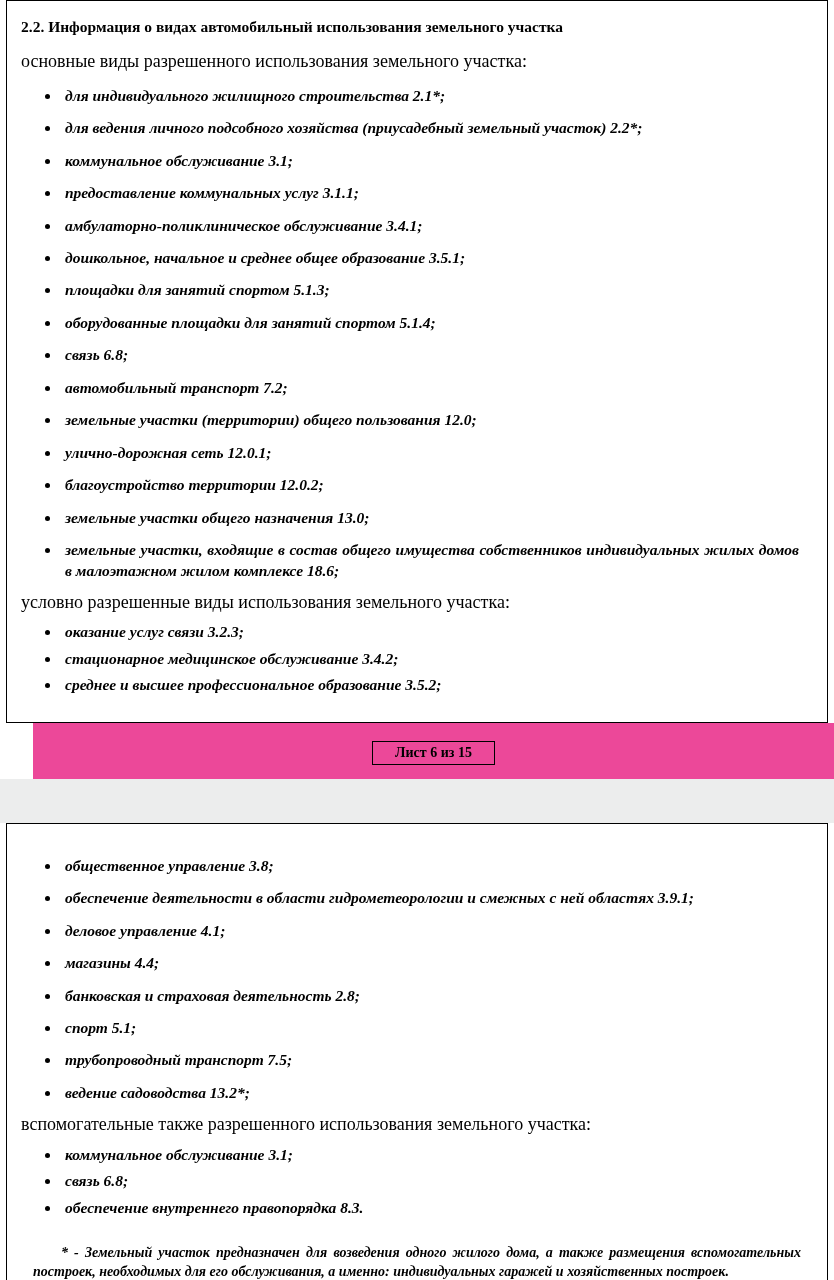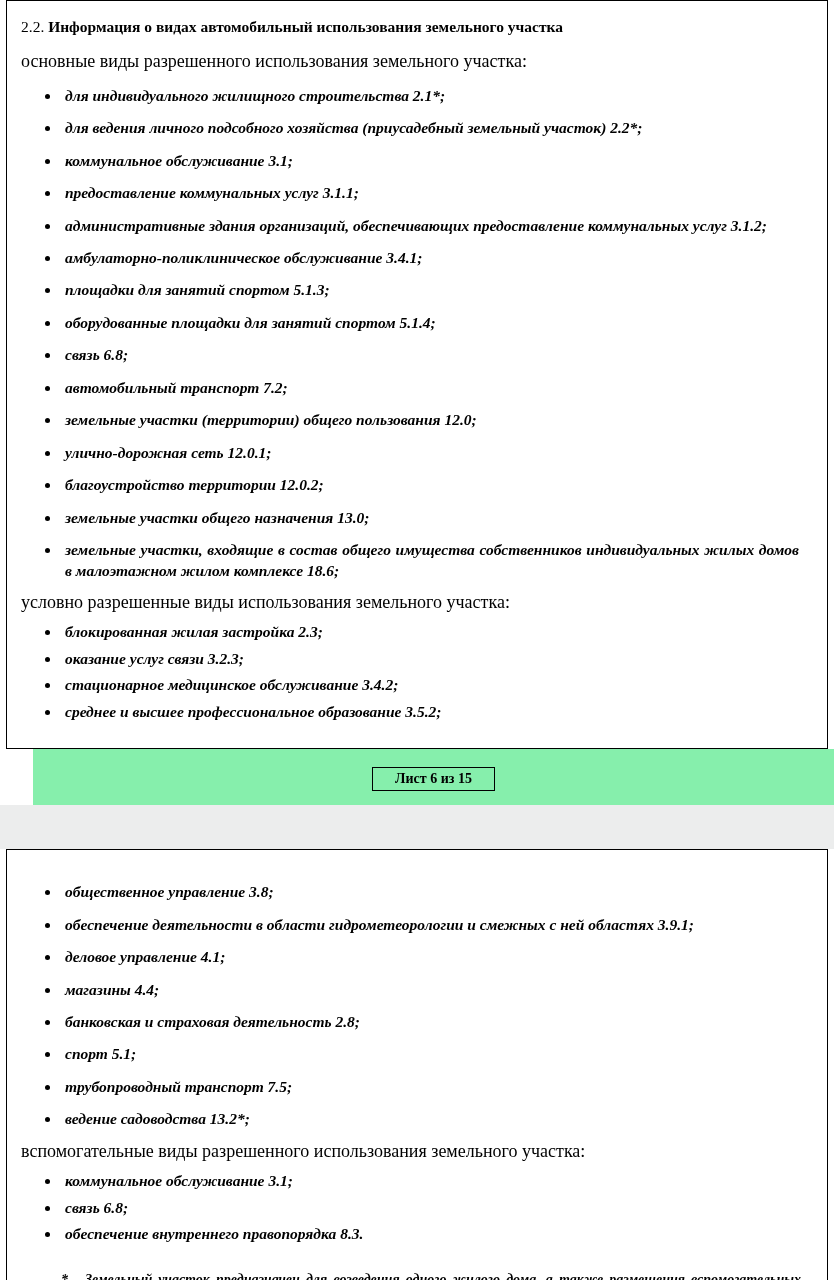--- a/index.html
+++ b/index.html
@@ -32,21 +32,21 @@
     height: 44px;
     background: #eceded;
   }
   .section-title {
     font-size: 15.5px;
     font-weight: bold;
     margin: 2px 0 14px 2px;
     line-height: 1.25;
   }
   .section-title .num {
-    font-weight: normal;
+    font-weight: bold;
   }
   .lead {
     font-size: 18px;
     margin: 0 0 8px 2px;
     line-height: 1.3;
   }
   ul.items {
     list-style: none;
     margin: 0 0 10px 0;
     padding: 0;
@@ -74,21 +74,21 @@
   }
   ul.items li.justify {
     text-align: justify;
     margin-top: 12px;
   }
   .page-marker-wrap {
     display: flex;
     justify-content: center;
     align-items: center;
     padding: 18px 0 14px 0;
-    background: #86efac;
+    background: #ec4899;
     margin-left: 33px;
   }
   .page-marker {
     border: 1px solid #000000;
     padding: 3px 22px;
     font-size: 14px;
     font-weight: bold;
     font-family: "Liberation Serif", serif;
   }
   .footnote {
@@ -113,37 +113,36 @@
       <span>Информация о видах автомобильный использования земельного участка</span>
     </div>
 
     <div class="lead">основные виды разрешенного использования земельного участка:</div>
 
     <ul class="items">
       <li class="justify">для индивидуального жилищного строительства 2.1*;</li>
       <li class="justify">для ведения личного подсобного хозяйства (приусадебный земельный участок) 2.2*;</li>
       <li class="justify">коммунальное обслуживание 3.1;</li>
       <li class="justify">предоставление коммунальных услуг 3.1.1;</li>
-      <li class="justify">административные здания организаций, обеспечивающих предоставление коммунальных услуг 3.1.2;</li>
       <li class="justify">амбулаторно-поликлиническое обслуживание 3.4.1;</li>
+      <li class="justify">дошкольное, начальное и среднее общее образование 3.5.1;</li>
       <li class="justify">площадки для занятий спортом 5.1.3;</li>
       <li class="justify">оборудованные площадки для занятий спортом 5.1.4;</li>
       <li class="justify">связь 6.8;</li>
       <li class="justify">автомобильный транспорт 7.2;</li>
       <li class="justify">земельные участки (территории) общего пользования 12.0;</li>
       <li class="justify">улично-дорожная сеть 12.0.1;</li>
       <li class="justify">благоустройство территории 12.0.2;</li>
       <li class="justify">земельные участки общего назначения 13.0;</li>
       <li class="justify">земельные участки, входящие в состав общего имущества собственников индивидуальных жилых домов в малоэтажном жилом комплексе 18.6;</li>
     </ul>
 
     <div class="lead">условно разрешенные виды использования земельного участка:</div>
 
     <ul class="items">
-      <li>блокированная жилая застройка 2.3;</li>
       <li>оказание услуг связи 3.2.3;</li>
       <li>стационарное медицинское обслуживание 3.4.2;</li>
       <li>среднее и высшее профессиональное образование 3.5.2;</li>
     </ul>
 
   </div>
 
   <div class="page-marker-wrap">
     <div class="page-marker">Лист 6 из 15</div>
   </div>
@@ -156,21 +155,21 @@
       <li class="justify">общественное управление 3.8;</li>
       <li class="justify">обеспечение деятельности в области гидрометеорологии и смежных с ней областях 3.9.1;</li>
       <li class="justify">деловое управление 4.1;</li>
       <li class="justify">магазины 4.4;</li>
       <li class="justify">банковская и страховая деятельность 2.8;</li>
       <li class="justify">спорт 5.1;</li>
       <li class="justify">трубопроводный транспорт 7.5;</li>
       <li class="justify">ведение садоводства 13.2*;</li>
     </ul>
 
-    <div class="lead">вспомогательные виды разрешенного использования земельного участка:</div>
+    <div class="lead">вспомогательные также разрешенного использования земельного участка:</div>
 
     <ul class="items">
       <li>коммунальное обслуживание 3.1;</li>
       <li>связь 6.8;</li>
       <li>обеспечение внутреннего правопорядка 8.3.</li>
     </ul>
 
     <div class="footnote">* - Земельный участок предназначен для возведения одного жилого дома, а также размещения вспомогательных построек, необходимых для его обслуживания, а именно: индивидуальных гаражей и хозяйственных построек.</div>
 
   </div>

